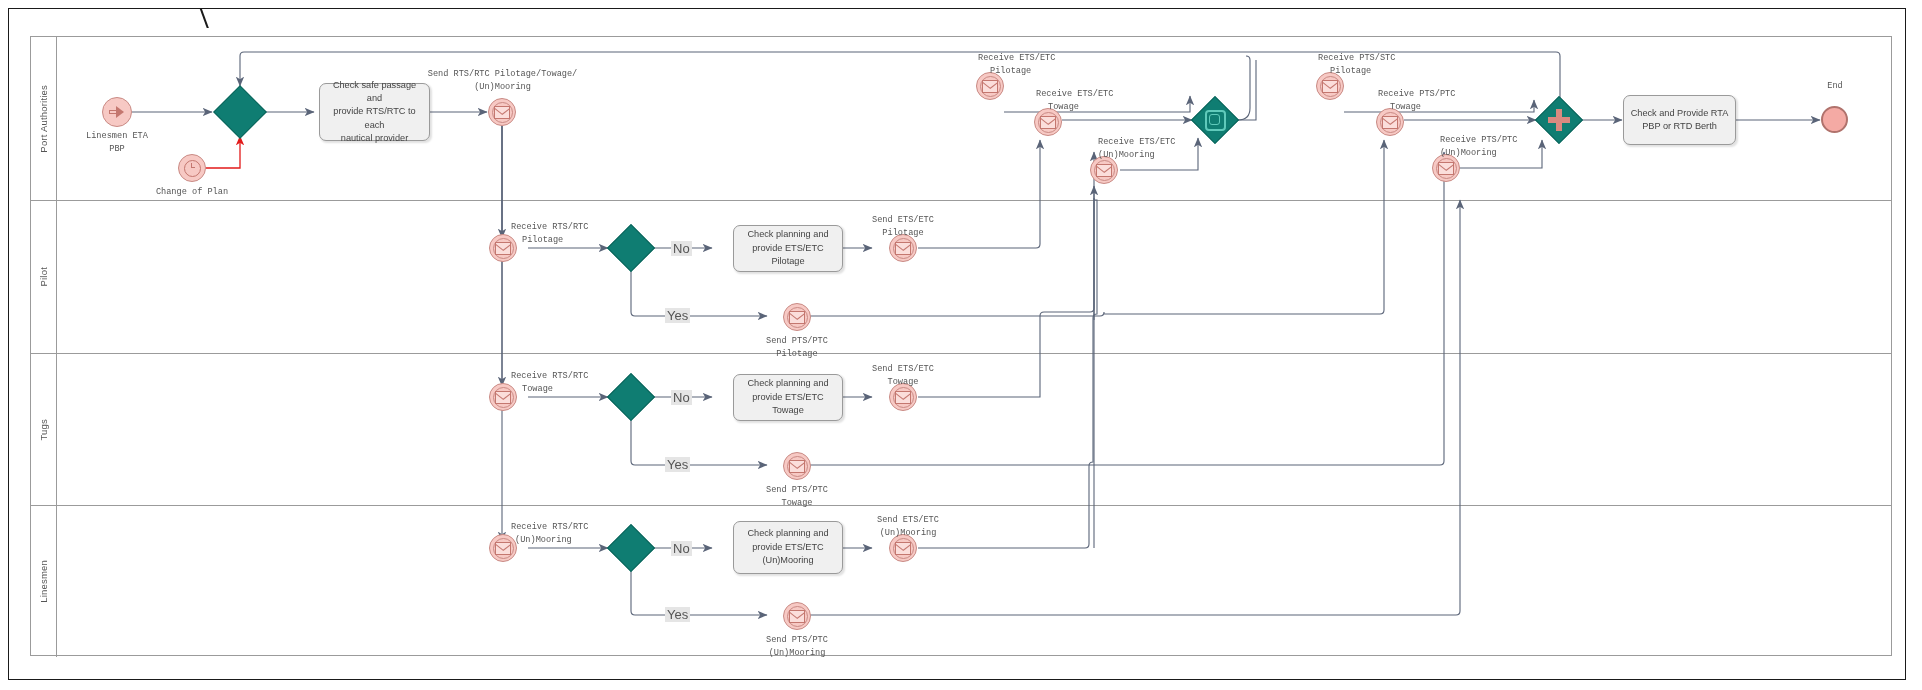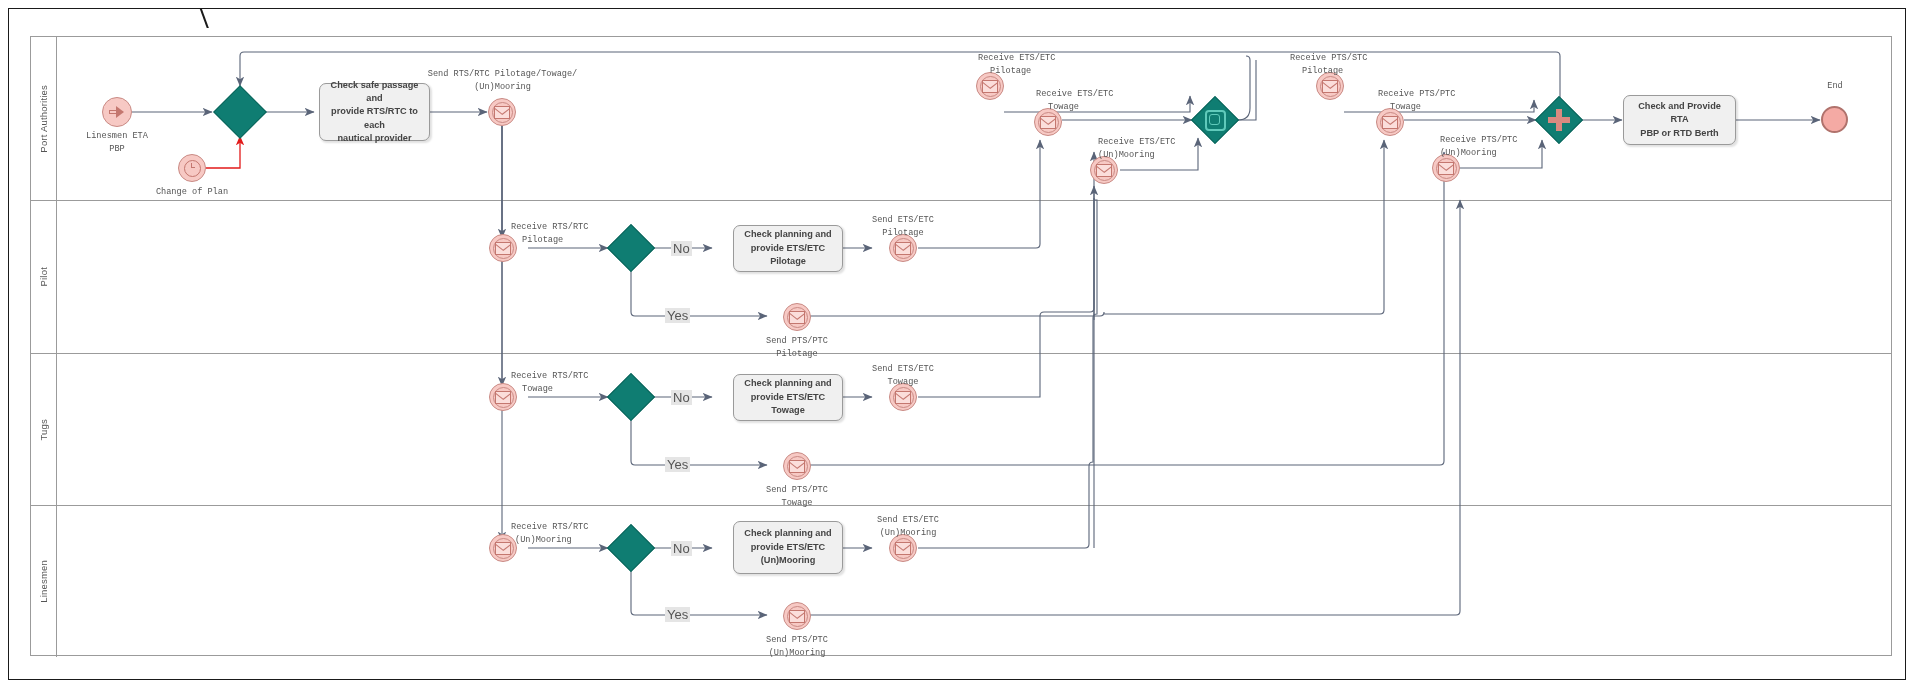--- a/index.html
+++ b/index.html
@@ -66,21 +66,21 @@
   .hexglyph:before{content:"";display:block;width:9px;height:9px;margin:2px;border:1.6px solid #6fd8c8;border-radius:3px;}
   .plusglyph{position:relative;width:22px;height:22px;}
   .plusglyph:before,.plusglyph:after{content:"";position:absolute;background:#d88a80;}
   .plusglyph:before{left:8px;top:0;width:6px;height:22px;}
   .plusglyph:after{left:0;top:8px;width:22px;height:6px;}
 
   
   .task{position:absolute;background:#f0f0f0;border:1.3px solid #9a9a9a;border-radius:7px;box-sizing:border-box;
      display:flex;align-items:center;justify-content:center;text-align:center;
      font-size:9.2px;color:#444;line-height:1.45;padding:3px 6px;
-     box-shadow:1.5px 1.5px 2px rgba(0,0,0,.12);font-weight:bold;}
+     box-shadow:1.5px 1.5px 2px rgba(0,0,0,.12);}
   .task span{display:block;}
 
   
   .lbl{position:absolute;font-size:8.6px;color:#555;line-height:1.5;white-space:nowrap;font-family:Liberation Mono, monospace;}
   .lbl.c{text-align:center;}
   .lbl.l{text-align:left;}
   .flowlbl{position:absolute;font-size:13px;color:#555;background:#e5e5e5;padding:0 2px;}
 </style>
 </head>
 <body>
@@ -257,21 +257,21 @@
     <div class="gw-inner">
       <div class="hexglyph"></div>
     </div>
   </div>
 
   <div class="node evt msg" style="left:1316px;top:72px;">
     <div class="envelope">
         <i></i>
       </div>
   </div>
-  <div class="lbl l" style="left:1290px;top:52px;">
+  <div class="lbl l" style="left:1318px;top:52px;">
     <div>Receive PTS/STC</div>
     <div style="margin-left:12px;">Pilotage</div>
   </div>
 
   <div class="node evt msg" style="left:1376px;top:108px;">
     <div class="envelope">
         <i></i>
       </div>
   </div>
   <div class="lbl l" style="left:1378px;top:88px;">

